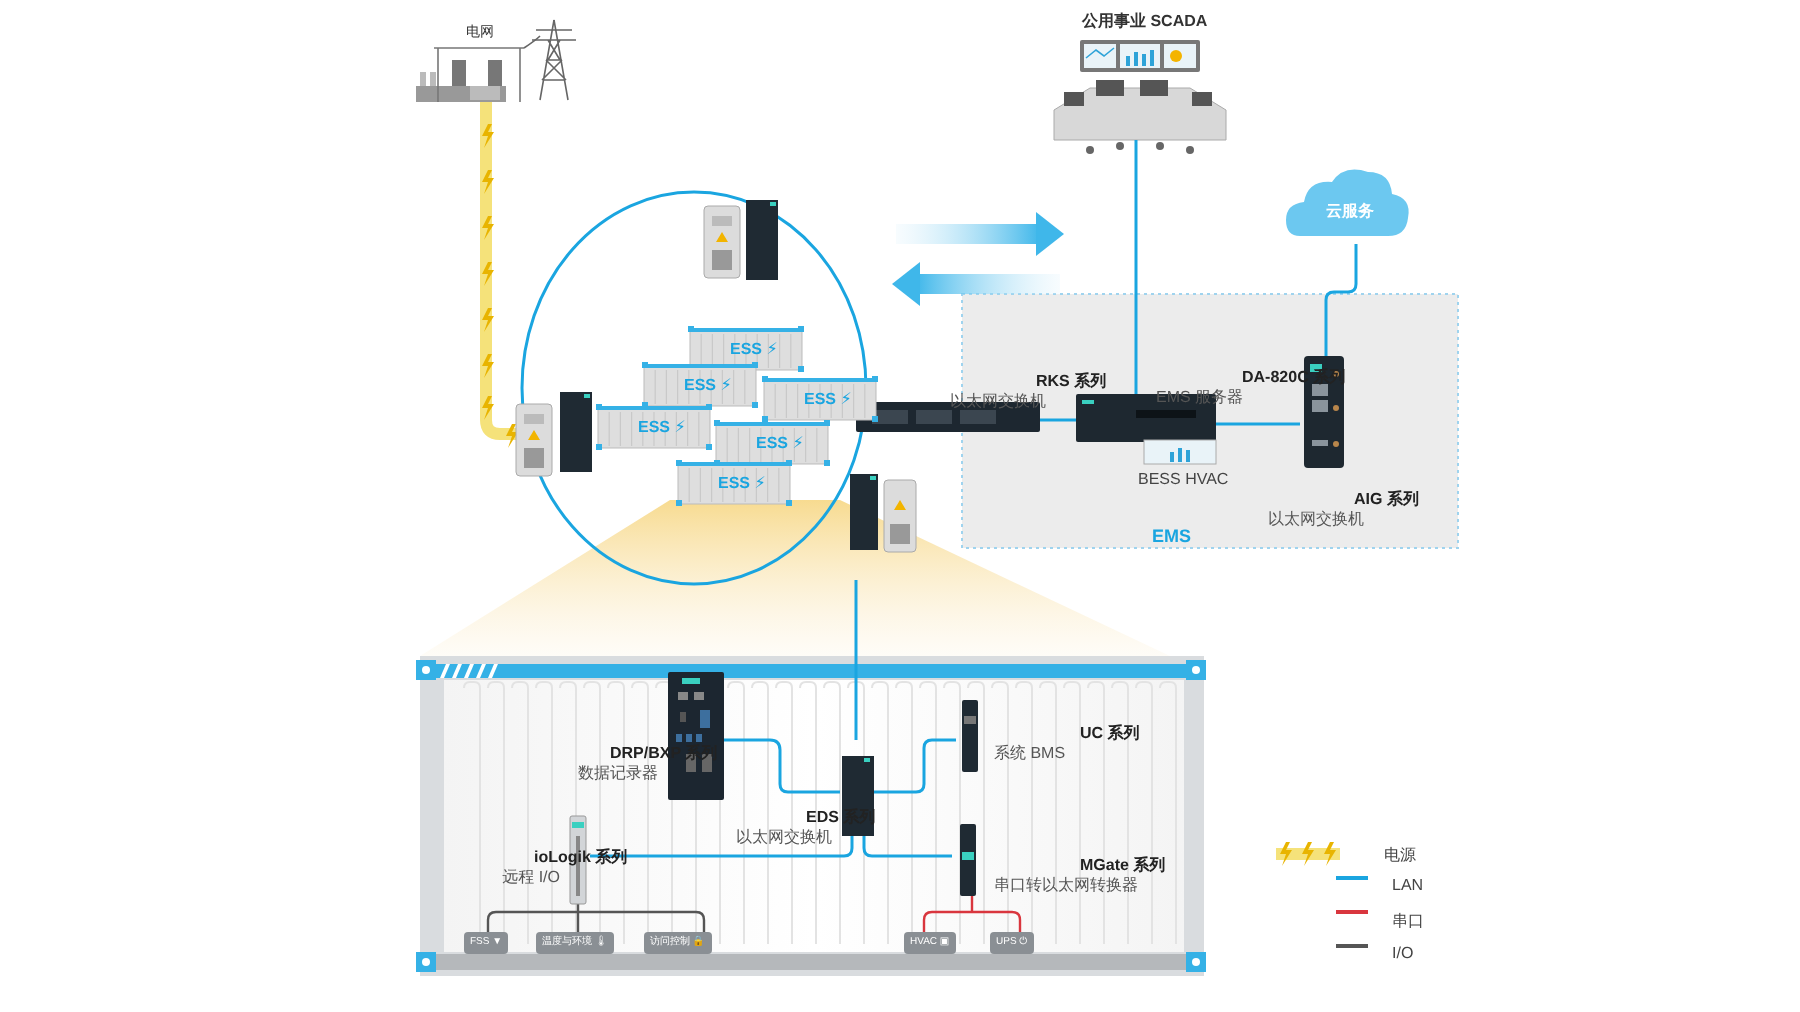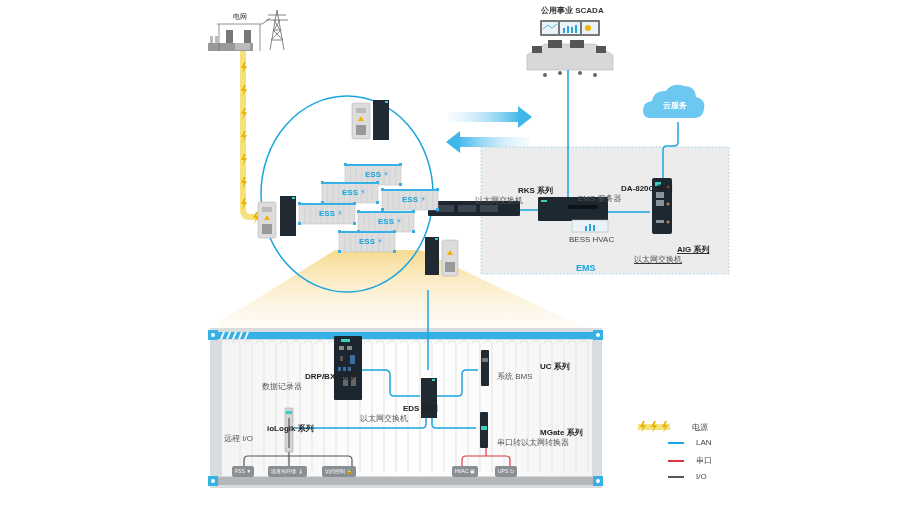--- a/index.html
+++ b/index.html
@@ -1,25 +1,25 @@
 <!DOCTYPE html>
 <html><head>
 <meta charset="utf-8">
 <style>
   html, body { margin:0; padding:0; background:#ffffff; }
   body { width:900px; height:506px; position:relative; overflow:hidden;
          font-family:"Liberation Sans", "DejaVu Sans", sans-serif; color:#333; }
   .lbl { position:absolute; font-size:8px; line-height:10px; color:#333; white-space:nowrap; }
   .lbl b { display:block; font-weight:bold; color:#222;padding-left:43px; }
   .lbl span { display:block; color:#555; }
-  .right { text-align:left; }
+  .right { text-align:right; }
   svg { position:absolute; left:0; top:0; }
   .tag { position:absolute; height:11px; background:#8a8f94; border-radius:2px; color:#fff;
          font-size:5px; line-height:11px; padding:0 3px; white-space:nowrap; }
-  .legend-row { position:absolute; left:652px; font-size:8px; color:#444; display:flex; align-items:center;padding-left:16px; }
+  .legend-row { position:absolute; left:652px; font-size:8px; color:#444; display:flex; align-items:flex-start;padding-left:16px; }
   .legend-row .sw { width:16px; height:2px; margin-right:12px; }
 </style>
 </head>
 <body>
 
 <svg width="900" height="506" viewBox="0 0 900 506">
   <defs>
     <linearGradient id="beam" x1="0" y1="0" x2="0" y2="1">
       <stop offset="0" stop-color="#f7d98a" stop-opacity="0.95"></stop>
       <stop offset="1" stop-color="#fbeccc" stop-opacity="0.15"></stop>
@@ -413,21 +413,21 @@
 
 <div class="lbl" style="left:475px; top:186px;">
   <b>RKS 系列</b>
   <span>以太网交换机</span>
 </div>
 <div class="lbl" style="left:578px; top:184px;">
   <b>DA-820C 系列</b>
   <span>EMS 服务器</span>
 </div>
 <div class="lbl" style="left:569px; top:235px; color:#444;">BESS HVAC</div>
-<div class="lbl" style="left:634px; top:245px;text-decoration:underline;">
+<div class="lbl" style="left:634px; top:245px;">
   <b>AIG 系列</b>
   <span>以太网交换机</span>
 </div>
 <div class="lbl" style="left:576px; top:263px; font-size:9px; font-weight:bold; color:#1aa5e0;">EMS</div>
 
 <div id="ess-labels">
     <div class="lbl" style="left: 365px; top: 170px; font-weight: bold; color: rgb(26, 165, 224); font-size: 8px;">ESS ⚡</div>
     <div class="lbl" style="left: 342px; top: 188px; font-weight: bold; color: rgb(26, 165, 224); font-size: 8px;">ESS ⚡</div>
     <div class="lbl" style="left: 402px; top: 195px; font-weight: bold; color: rgb(26, 165, 224); font-size: 8px;">ESS ⚡</div>
     <div class="lbl" style="left: 319px; top: 209px; font-weight: bold; color: rgb(26, 165, 224); font-size: 8px;">ESS ⚡</div>

